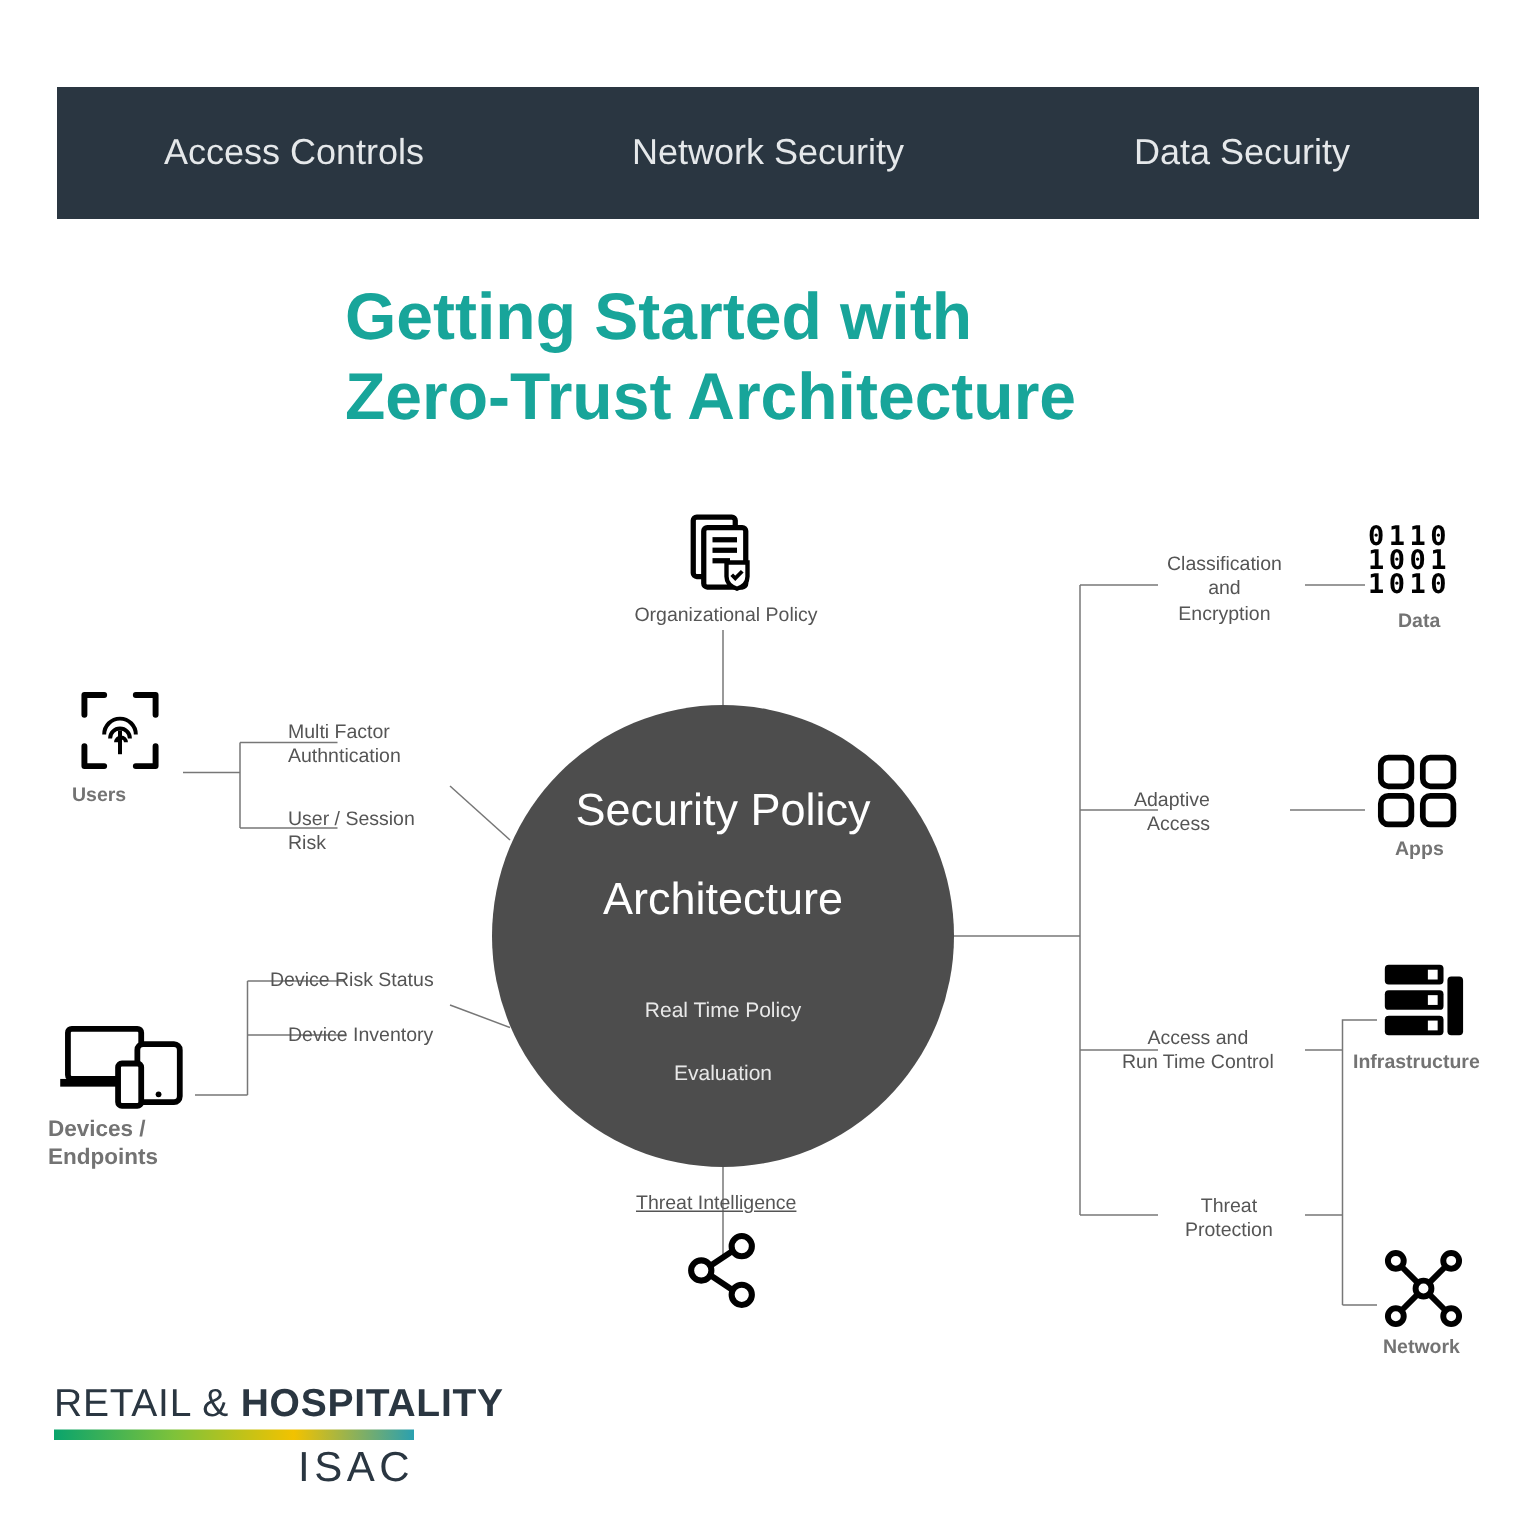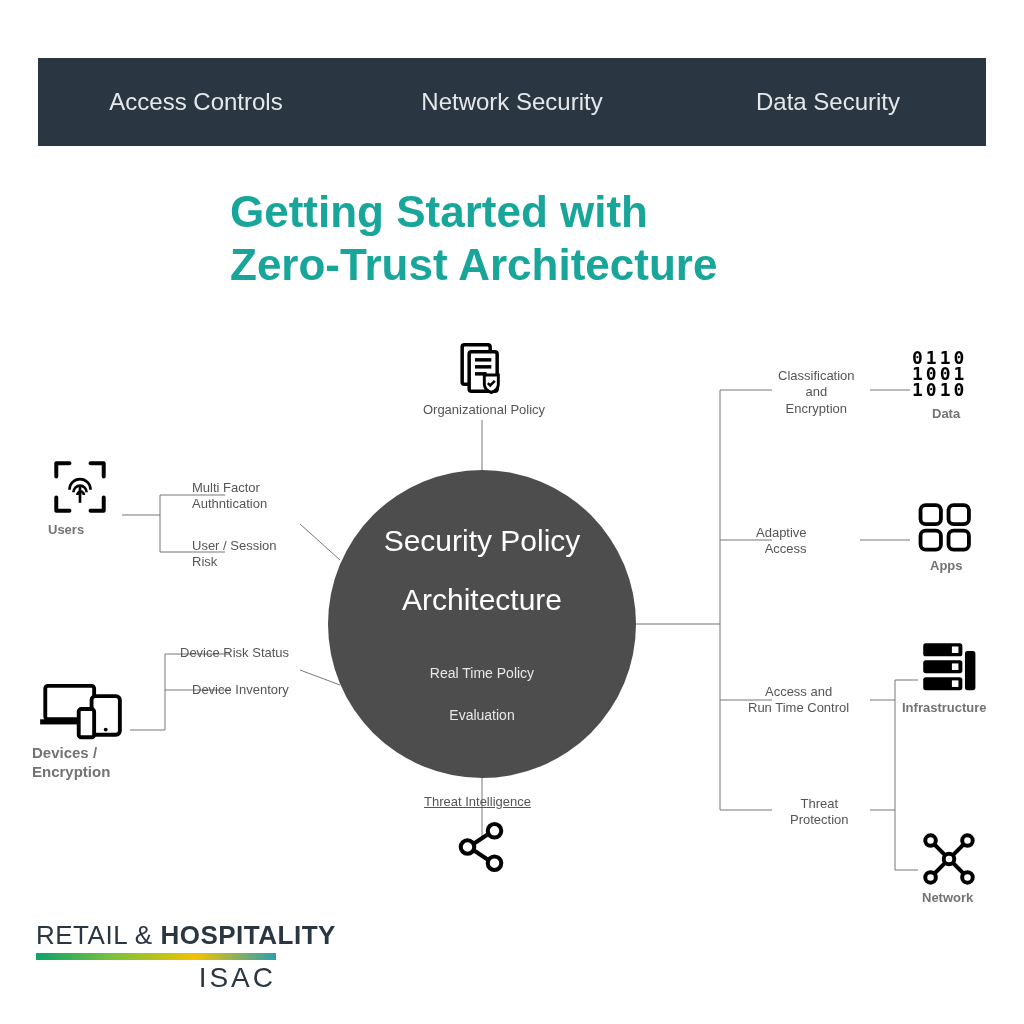--- a/index.html
+++ b/index.html
@@ -157,21 +157,21 @@
   <div class="icon-wrap" style="left:30px; top:338px; width:100px;">
     <svg width="90" height="62" viewBox="0 0 70 48">
         <rect x="8" y="6" width="38" height="26" rx="2" fill="none" stroke="#000" stroke-width="3"></rect>
         <rect x="4" y="32" width="46" height="4" fill="#000"></rect>
         <rect x="44" y="14" width="22" height="30" rx="3" fill="#fff" stroke="#000" stroke-width="3"></rect>
         <circle cx="55" cy="40" r="1.5" fill="#000"></circle>
         <rect x="34" y="24" width="12" height="22" rx="2" fill="#fff" stroke="#000" stroke-width="3"></rect>
       </svg>
   </div>
   <div class="lbl bold" style="left:32px; top:404px; white-space:pre-line; font-size:15px;">Devices /
-Encryption</div>
+Endpoints</div>
 
   <div class="lbl" style="left:424px; top:454px;text-decoration:underline;">Threat Intelligence</div>
   <div class="icon-wrap" style="left:454px; top:480px;">
     <svg width="54" height="54" viewBox="0 0 40 40">
         <circle cx="10" cy="20" r="5" fill="none" stroke="#000" stroke-width="3"></circle>
         <circle cx="30" cy="8" r="5" fill="none" stroke="#000" stroke-width="3"></circle>
         <circle cx="30" cy="32" r="5" fill="none" stroke="#000" stroke-width="3"></circle>
         <line x1="14" y1="18" x2="26" y2="10" stroke="#000" stroke-width="3"></line>
         <line x1="14" y1="22" x2="26" y2="30" stroke="#000" stroke-width="3"></line>
       </svg>

